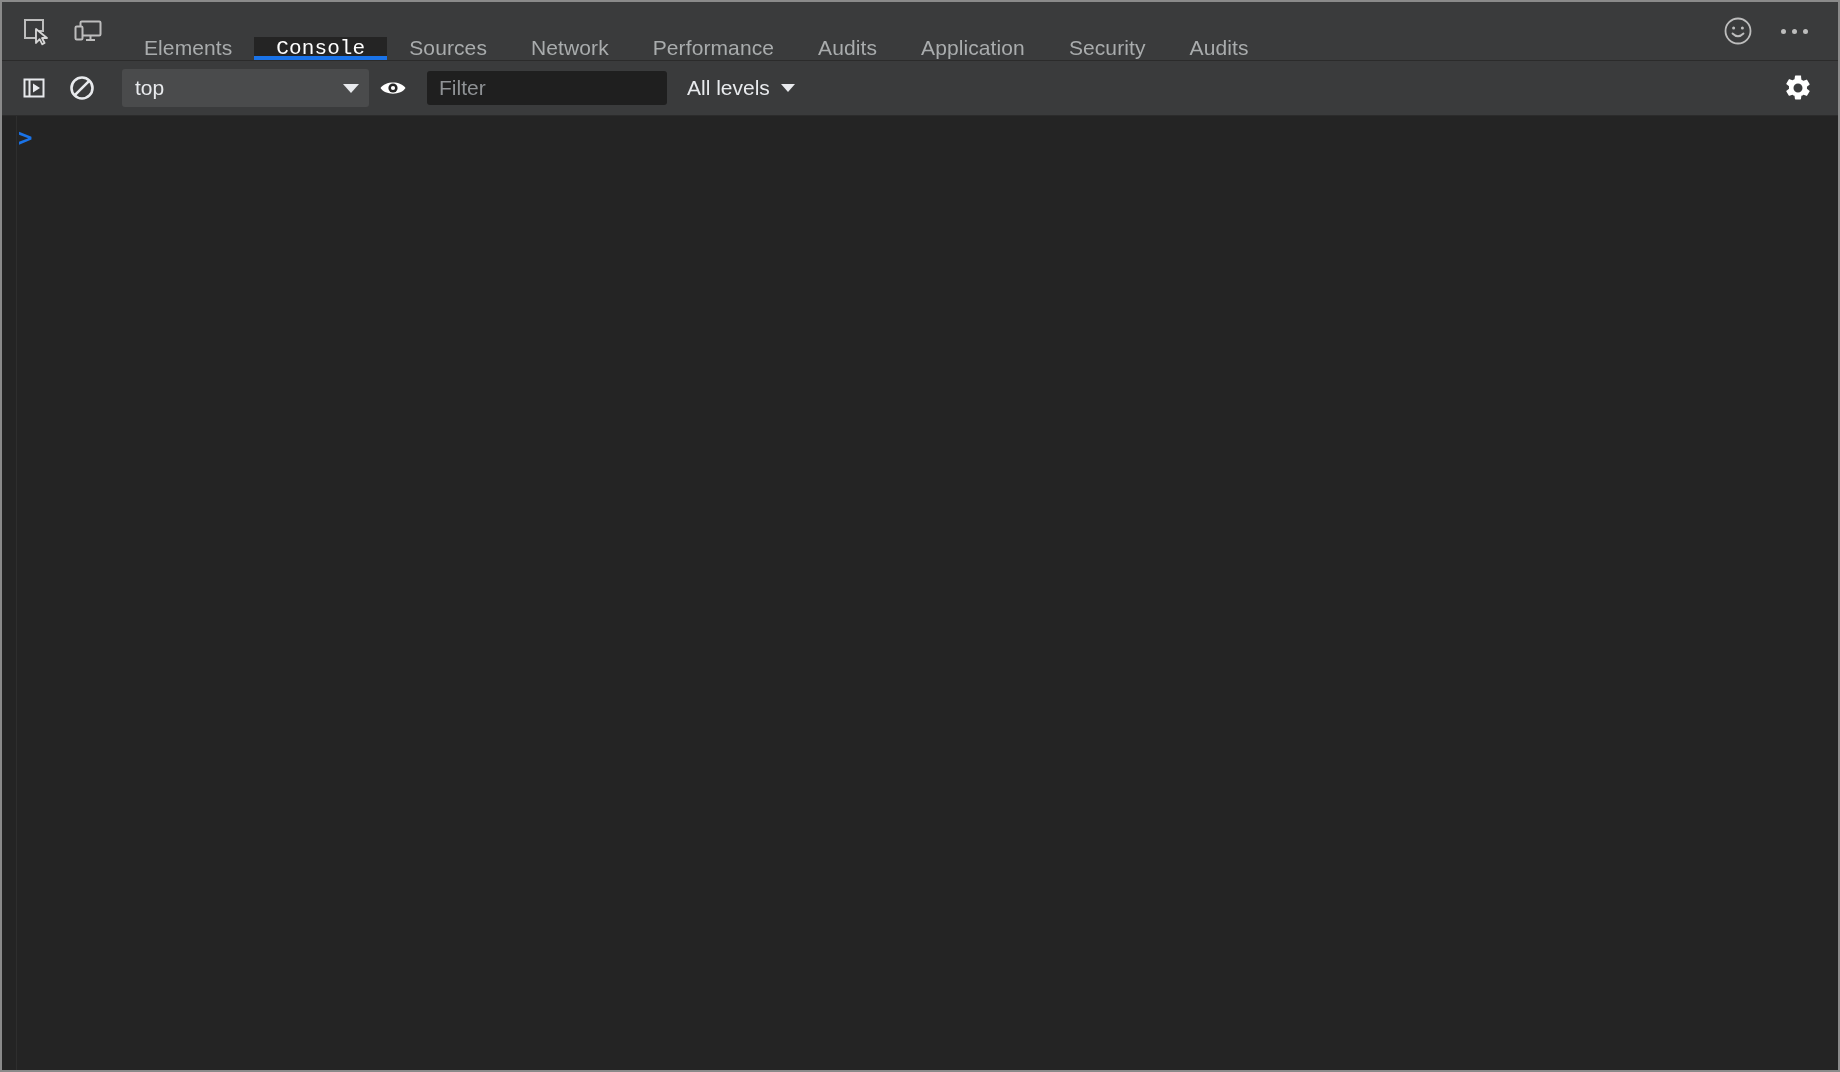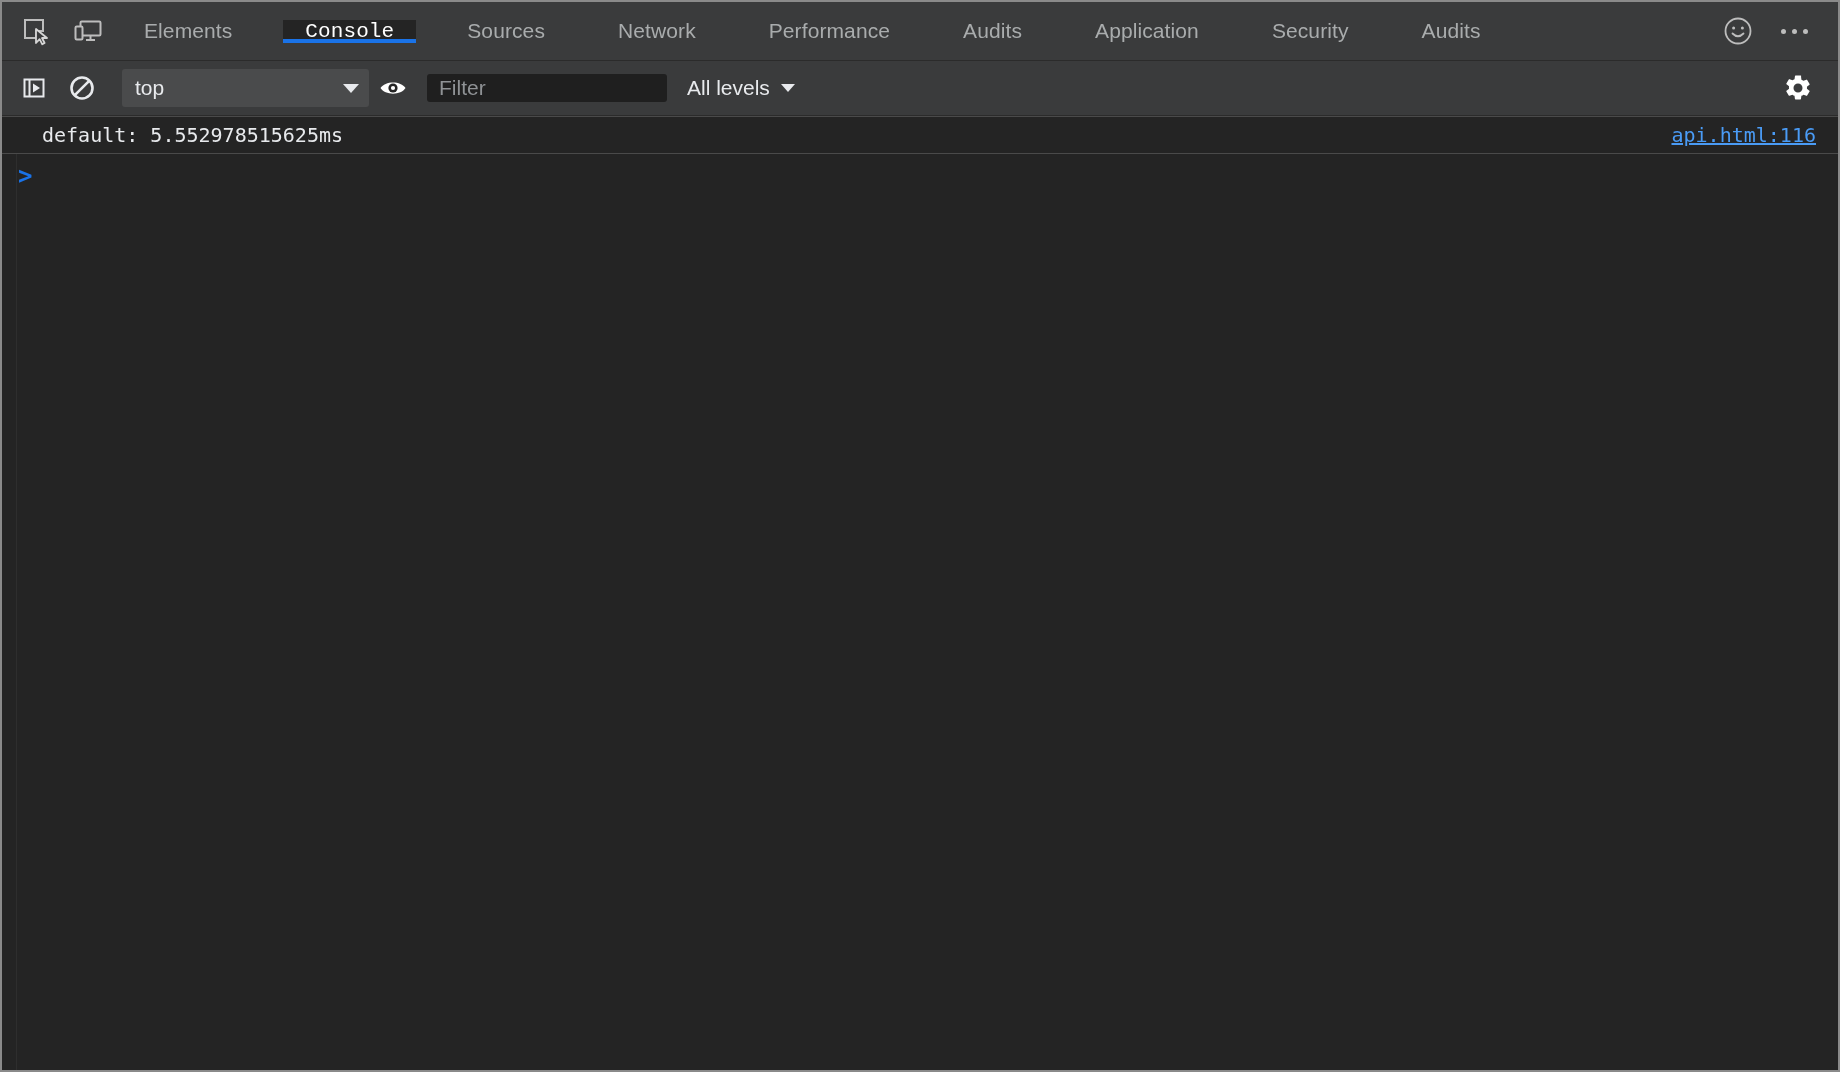--- a/index.html
+++ b/index.html
@@ -49,23 +49,22 @@
     height: 58px;
     display: flex;
     align-items: center;
     justify-content: center;
     cursor: pointer;
   }
   .ticon svg { display: block; }
 
   .tabs {
     display: flex;
-    align-items: center;
+    align-items: flex-end;
     margin-left: 8px;
-    gap: 29px;
   }
 
   .tab {
     position: relative;
     display: flex;
     align-items: center;
     justify-content: center;
     padding: 0 22px;
     font-size: 21px;
     color: #a9acad;
@@ -153,21 +152,21 @@
     width: 0;
     height: 0;
     border-left: 8px solid transparent;
     border-right: 8px solid transparent;
     border-top: 9px solid #e8eaed;
   }
 
   .filter-input {
     margin-left: 10px;
     width: 240px;
-    height: 28px;
+    height: 34px;
     background: #1f1f1f;
     border: none;
     border-radius: 3px;
     color: #e8eaed;
     font-size: 21px;
     font-family: "Liberation Sans", sans-serif;
     padding: 0 12px;
     box-sizing: border-box;
     outline: none;
   }
@@ -390,24 +389,20 @@
         </svg>
       </div>
     </div>
 
   </div>
 
   <div class="console-body">
 
     <div class="gutter-line"></div>
 
-    <div class="console-row">
-      <span class="msg-text">default: 5.552978515625ms</span>
-      <span class="source-link">api.html:116</span>
-    </div>
 
     <div class="prompt-row">
       <span class="prompt-chevron">&gt;</span>
       <input class="prompt-input" type="text" value="" placeholder="" style="">
     </div>
 
   </div>
 
 </div>
 

